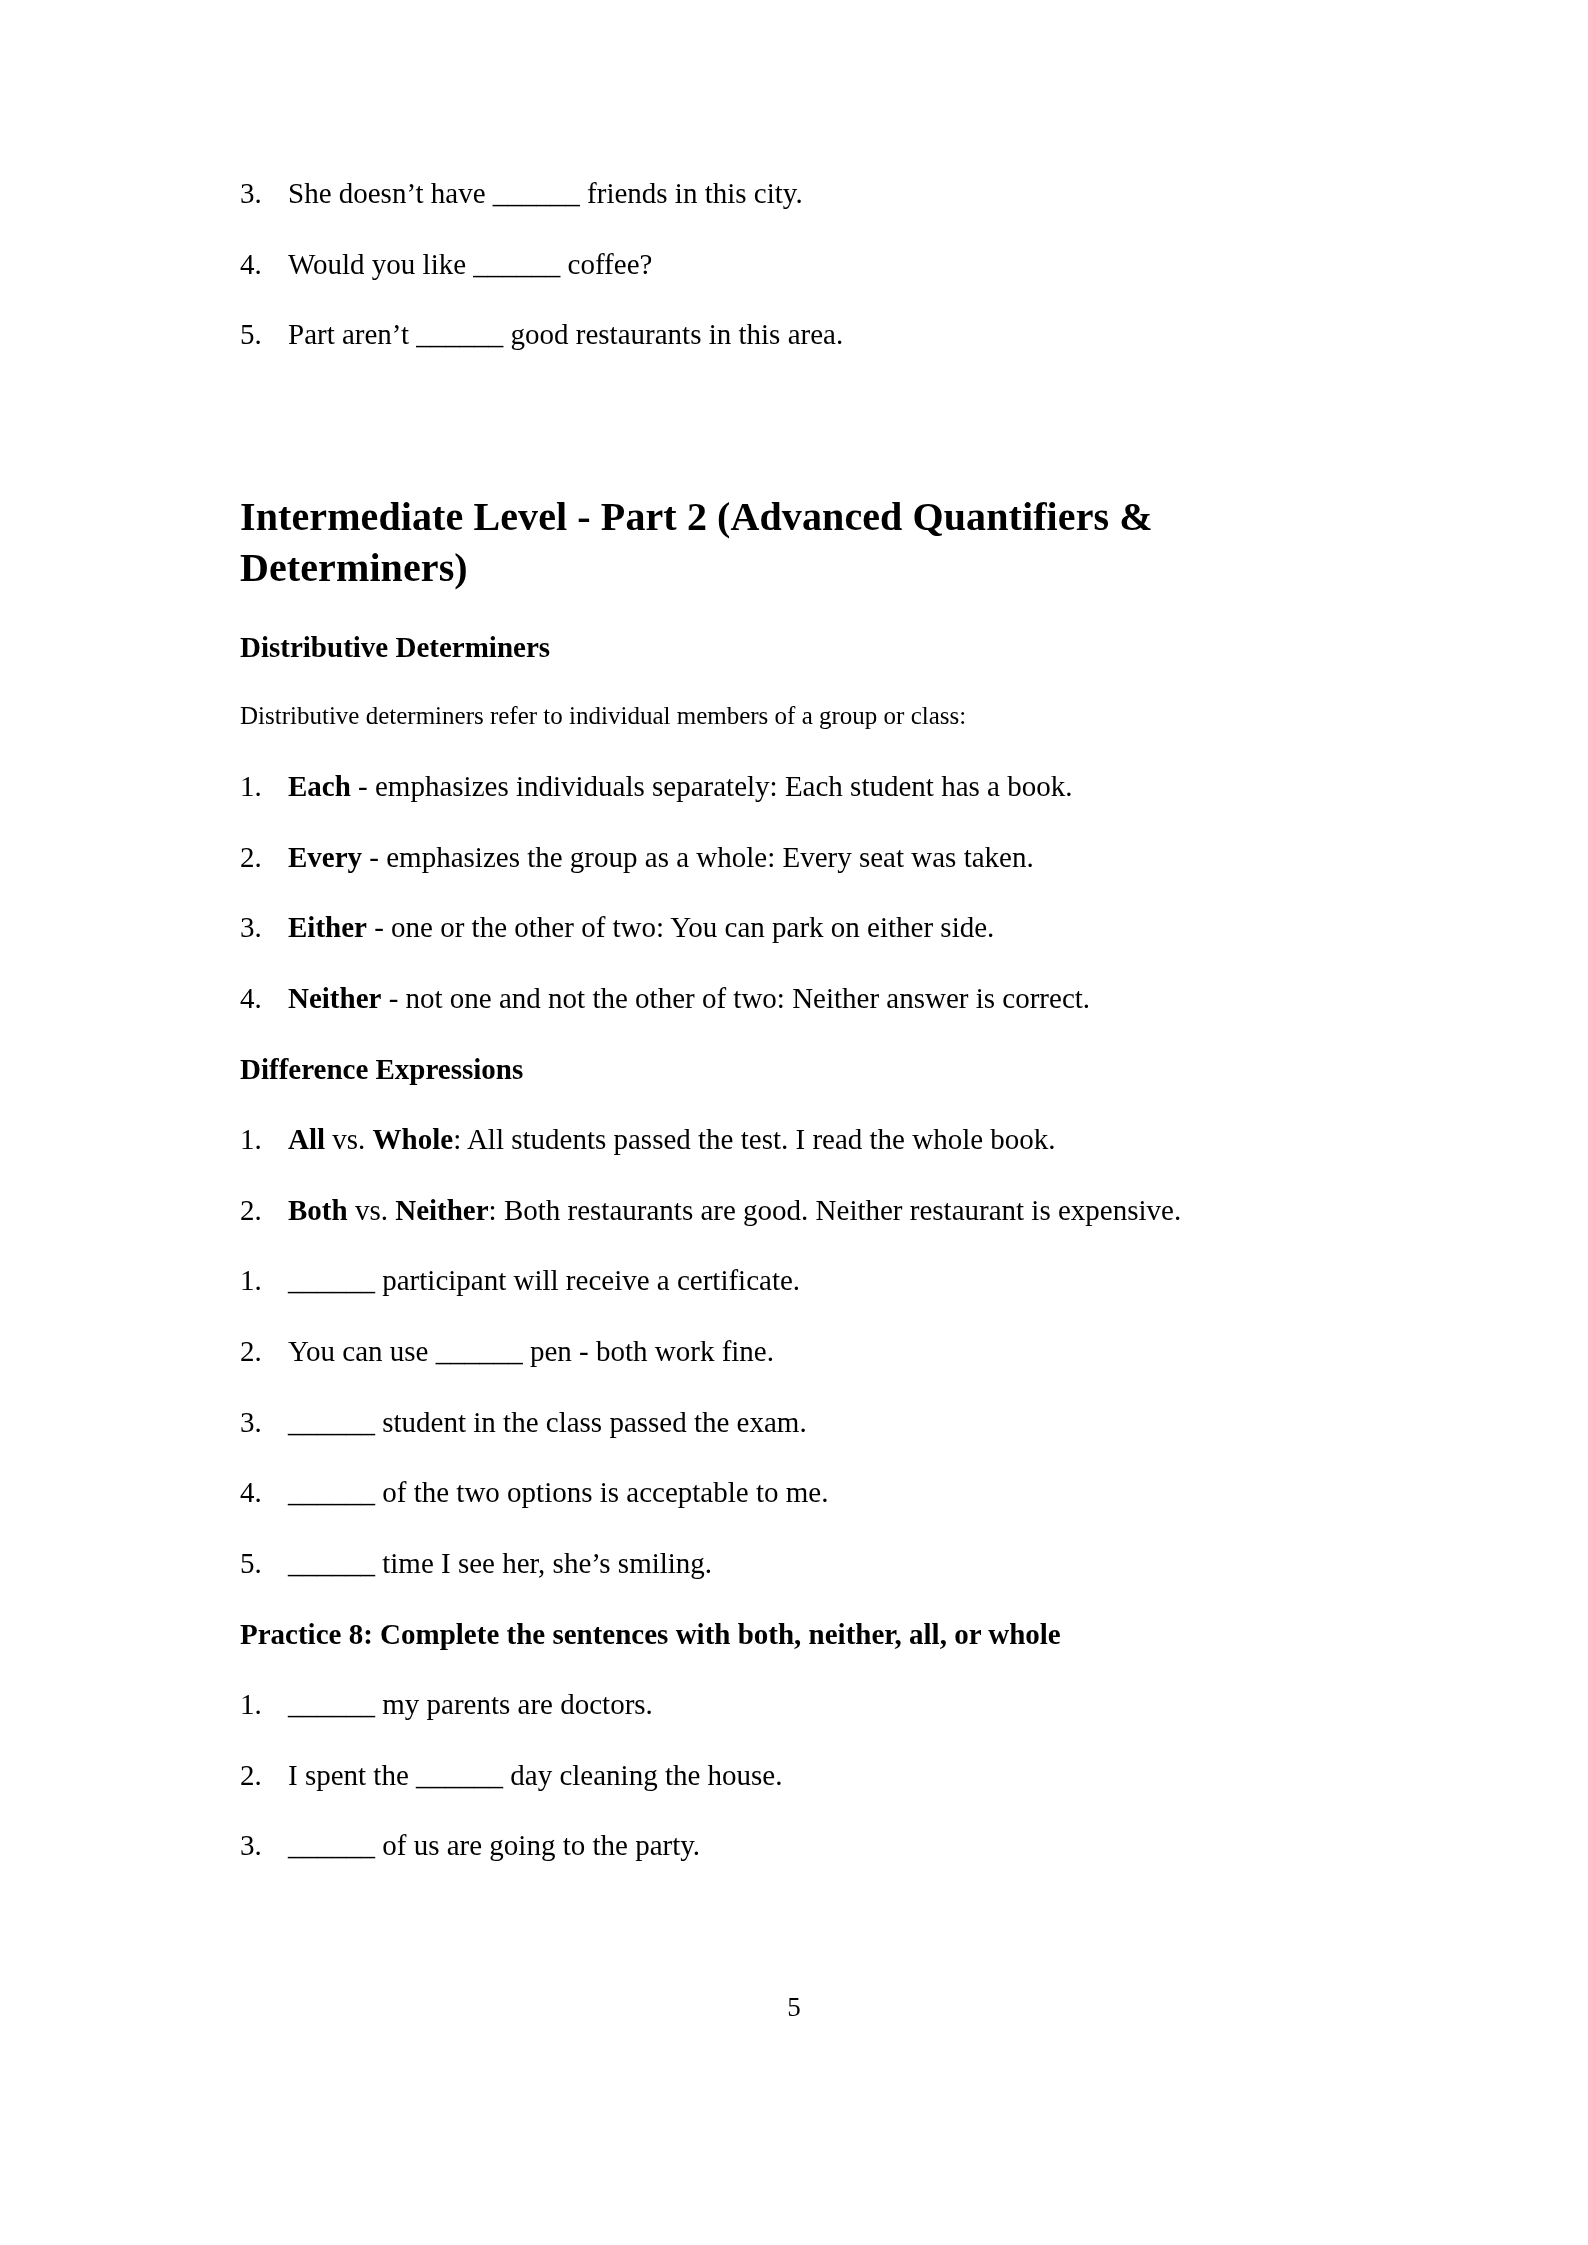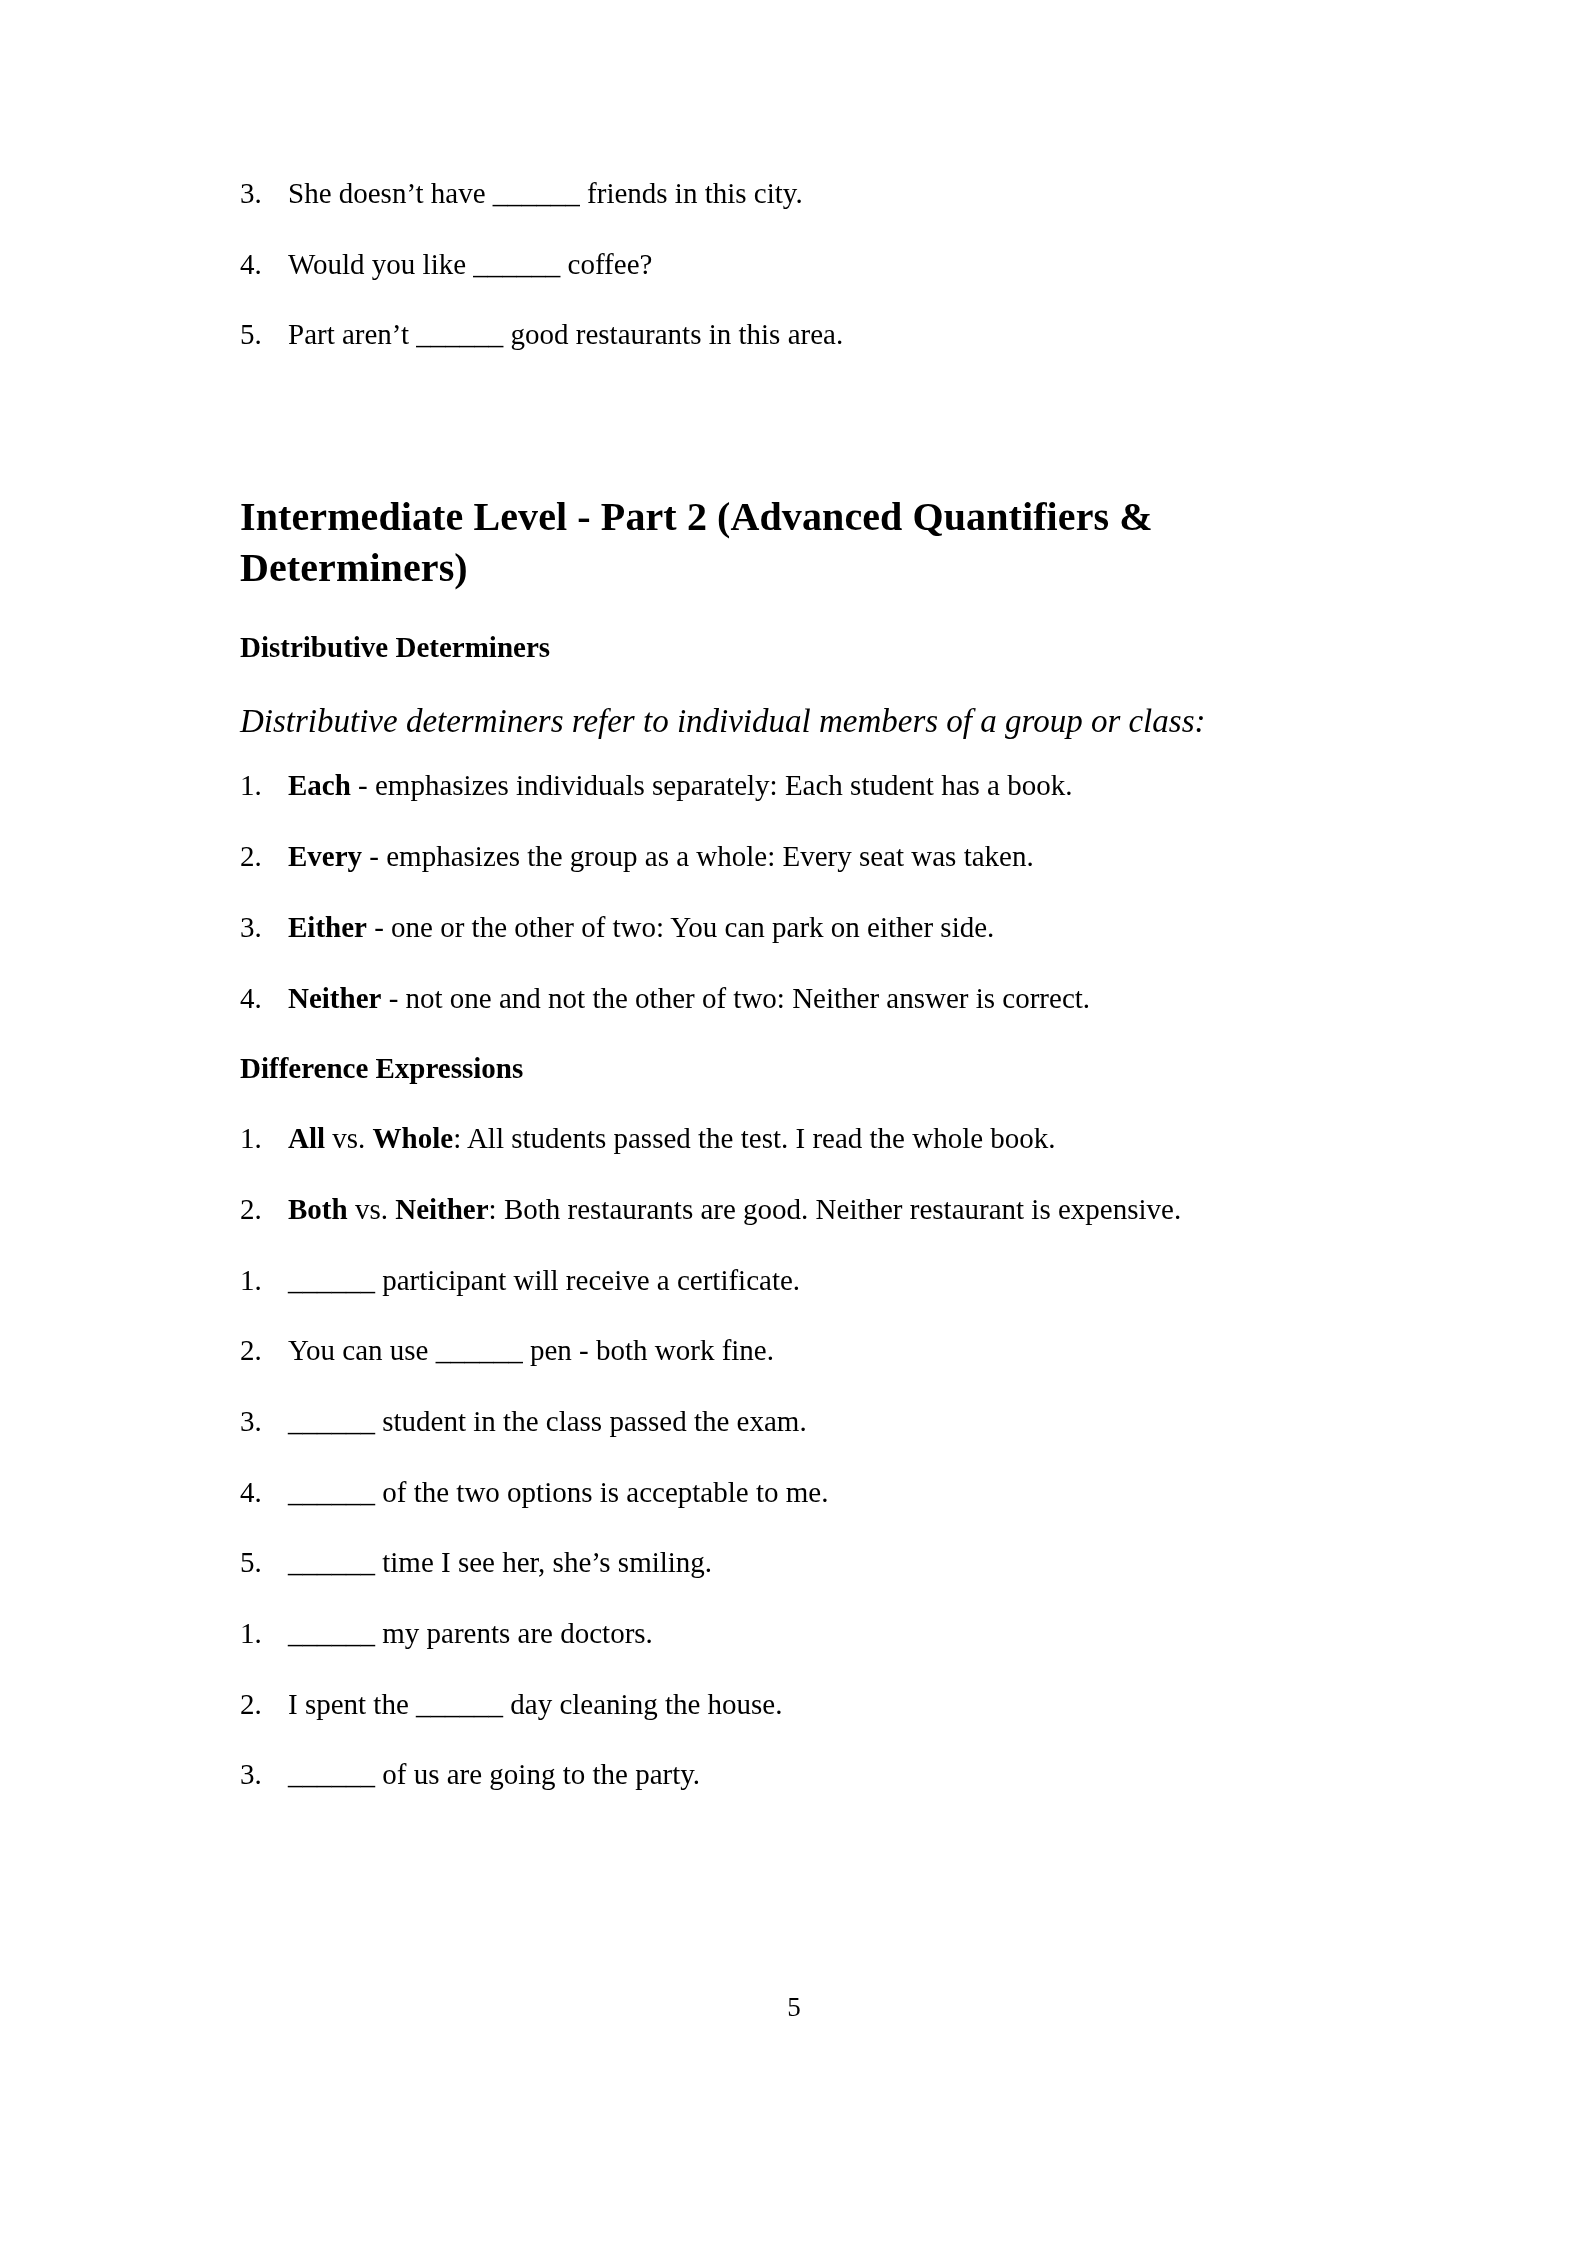--- a/index.html
+++ b/index.html
@@ -19,25 +19,24 @@
   }
   .content {
     position: absolute;
     left: 240px;
     top: 175px;
     width: 1110px;
   }
 
   
   .para {
-    font-size: 33px;
+    font-size: 25px;
     line-height: 1.30;
-    margin: 0 0 25px 0;
+    margin: 0 0 36px 0;
     text-align: left;
-    font-style: italic;
   }
   .h-title {
     font-size: 40px;
     font-weight: bold;
     line-height: 1.28;
     margin: 0 0 36px 0;
     letter-spacing: 0.1px;
   }
   .h-sub {
     font-size: 29px;
@@ -165,20 +164,21 @@
       <li>
         <span class="num">4.</span>
         <span class="txt">______ of the two options is acceptable to me.</span>
       </li>
       <li>
         <span class="num">5.</span>
         <span class="txt">______ time I see her, she’s smiling.</span>
       </li>
     </ol>
 
+    <div class="h-sub">Practice 8: Complete the sentences with both, neither, all, or whole</div>
 
     <ol class="olist">
       <li>
         <span class="num">1.</span>
         <span class="txt">______ my parents are doctors.</span>
       </li>
       <li>
         <span class="num">2.</span>
         <span class="txt">I spent the ______ day cleaning the house.</span>
       </li>

